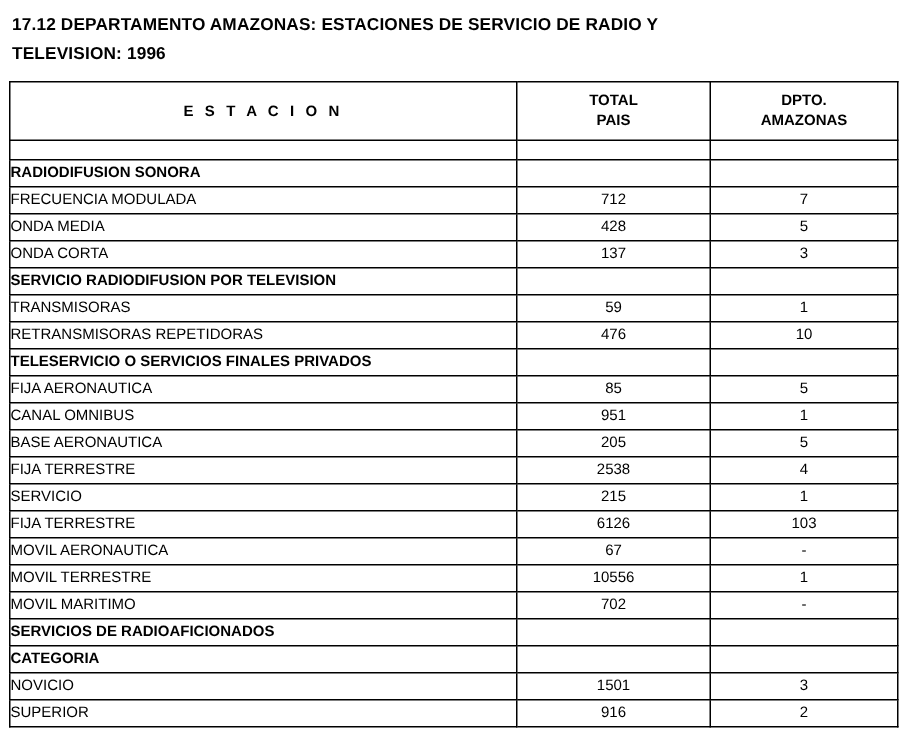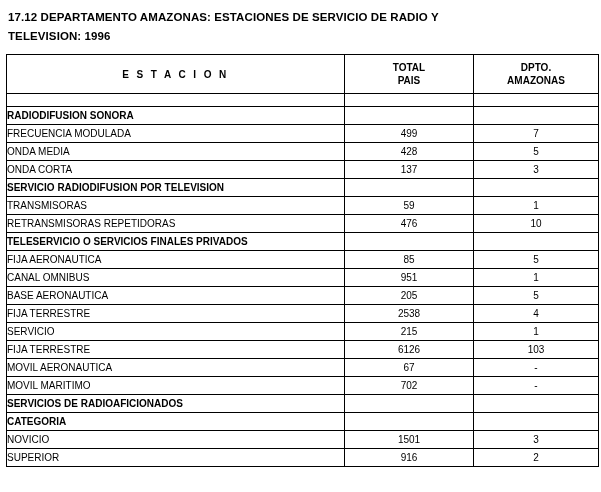--- a/index.html
+++ b/index.html
@@ -115,21 +115,21 @@
           <td>&nbsp;</td>
           <td>&nbsp;</td>
         </tr>
         <tr>
           <td class="label lvl-group">RADIODIFUSION SONORA</td>
           <td class="num"></td>
           <td class="num"></td>
         </tr>
         <tr>
           <td class="label lvl-item">FRECUENCIA MODULADA</td>
-          <td class="num">499</td>
+          <td class="num">712</td>
           <td class="num">7</td>
         </tr>
         <tr>
           <td class="label lvl-item">ONDA MEDIA</td>
           <td class="num">428</td>
           <td class="num">5</td>
         </tr>
         <tr>
           <td class="label lvl-item">ONDA CORTA</td>
           <td class="num">137</td>
@@ -182,20 +182,25 @@
         </tr>
         <tr>
           <td class="label lvl-item">FIJA TERRESTRE</td>
           <td class="num">6126</td>
           <td class="num">103</td>
         </tr>
         <tr>
           <td class="label lvl-item">MOVIL AERONAUTICA</td>
           <td class="num">67</td>
           <td class="num">-</td>
+        </tr>
+        <tr>
+          <td class="label lvl-item">MOVIL TERRESTRE</td>
+          <td class="num">10556</td>
+          <td class="num">1</td>
         </tr>
         <tr>
           <td class="label lvl-item">MOVIL MARITIMO</td>
           <td class="num">702</td>
           <td class="num">-</td>
         </tr>
         <tr>
           <td class="label lvl-group">SERVICIOS DE RADIOAFICIONADOS</td>
           <td class="num"></td>
           <td class="num"></td>

